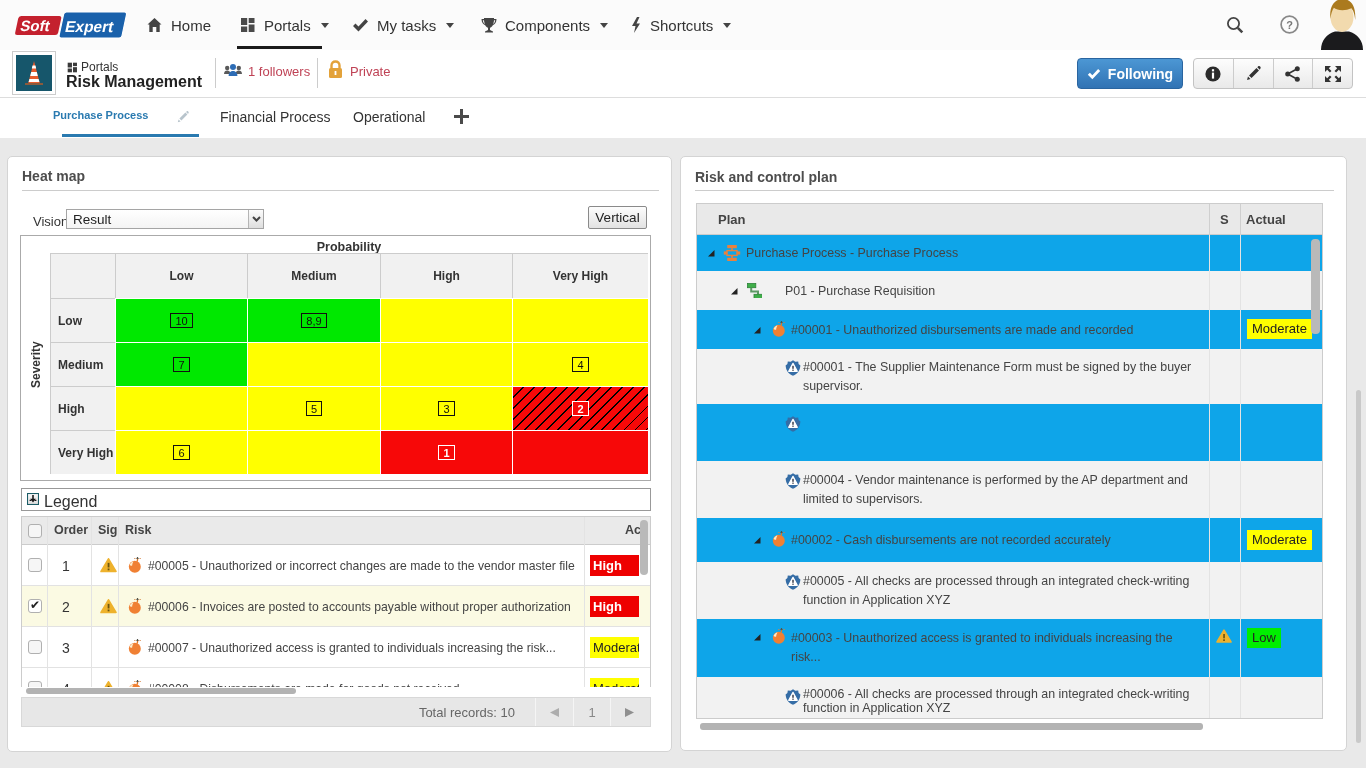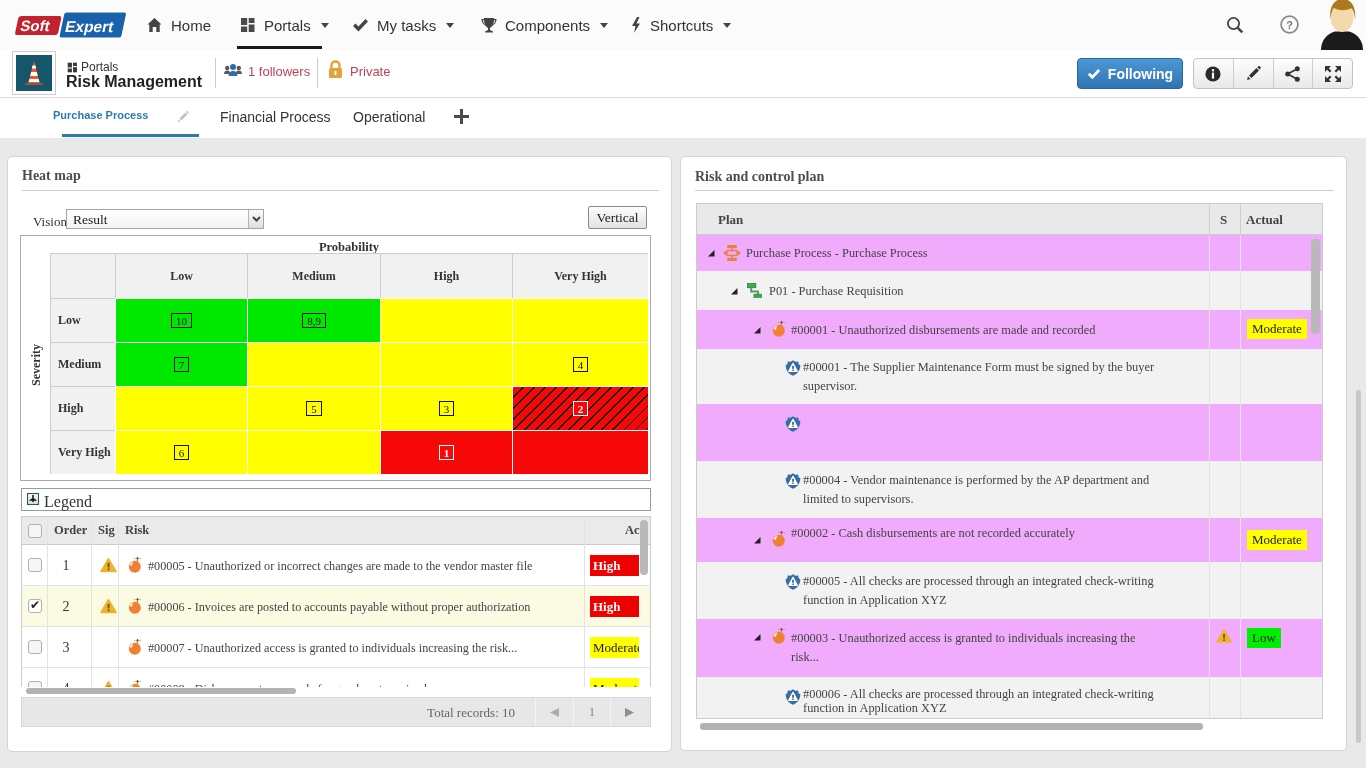--- a/index.html
+++ b/index.html
@@ -3,21 +3,21 @@
 <meta charset="utf-8">
 <style>
 * { margin:0; padding:0; box-sizing:border-box; }
 html,body { width:1366px; height:768px; overflow:hidden; font-family:"Liberation Sans", sans-serif; background:#e9e9e9; }
 .abs { position:absolute; }
 #nav { position:absolute; left:0; top:0; width:1366px; height:50px; background:#fbfbfb; }
 .navitem { position:absolute; top:0; height:50px; display:flex; align-items:center; gap:8px; color:#333; font-size:15px; }
 .caret { width:0; height:0; border-left:4px solid transparent; border-right:4px solid transparent; border-top:5px solid #444; margin-left:2px; }
 #bar2 { position:absolute; left:0; top:50px; width:1366px; height:48px; background:#fff; border-bottom:1px solid #ddd; }
 #tabs { position:absolute; left:0; top:98px; width:1366px; height:40px; background:#fff; }
-#content { position:absolute; left:0; top:138px; width:1366px; height:630px; background:#e9e9e9;font-family:Liberation Serif, serif; }
+#content { position:absolute; left:0; top:138px; width:1366px; height:630px; background:#e9e9e9; }
 .panel { position:absolute; background:#fff; border:1px solid #d4d4d4; border-radius:5px; }
 .ptitle { font-size:14px; font-weight:bold; color:#4d4d4d; }
 .hc { background:#f1f1f1; border-left:1px solid #ccc; border-top:1px solid #ccc; display:flex; align-items:center; justify-content:center; font-size:12px; font-weight:bold; color:#333; }
 .hl { background:#f1f1f1; border-left:1px solid #ccc; border-top:1px solid #ccc; display:flex; align-items:center; padding-left:7px; font-size:12px; font-weight:bold; color:#333; white-space:nowrap; }
 #hmgrid > div:nth-child(-n+5) { border-bottom:none; }
 .cg,.cy,.cr,.ch { display:flex; align-items:center; justify-content:center; border-left:1px solid #fff; border-top:1px solid #fff; }
 .cg { background:#00e800; }
 .cy { background:#ffff00; }
 .cr { background:#f70808; }
 .ch { background:repeating-linear-gradient(135deg,#f70808 0 6.8px,#000 6.8px 7.8px); }
@@ -28,21 +28,21 @@
 .lt-row.sel { background:#fbfae3; }
 .cb { position:absolute; width:14px; height:14px; border:1px solid #b0b0b0; border-radius:3px; background:#f6f6f6; }
 .cb.ck { background:#fff; }
 .cb.ck::after { content:"\2714"; position:absolute; left:1px; top:-2px; font-size:12px; color:#222; }
 .num { position:absolute; left:26px; top:13px; width:36px; text-align:center; font-size:14px; color:#333; }
 .rtxt { position:absolute; left:126px; top:14px; font-size:12.2px; color:#444; white-space:nowrap; }
 .tag { position:absolute; left:568px; top:10px; width:49px; height:21px; overflow:hidden; font-size:13px; line-height:21px; padding-left:3px; white-space:nowrap; }
 .tagH { background:#ee0000; color:#fff; font-weight:bold; }
 .tagM { background:#ffff00; color:#222; }
 .tagL { background:#00ee00; color:#222; }
-.trow { position:absolute; left:0; width:625px; background:#f0abfc; }
+.trow { position:absolute; left:0; width:625px; background:#0ea5e9; }
 .trow.g { background:#f2f2f2; }
 .ttxt { position:absolute; font-size:12.4px; color:#444; white-space:nowrap; }
 .ttag { position:absolute; left:550px; font-size:13px; height:20px; line-height:20px; padding:0 5px; }
 .ttag.tagM { background:#ffff00; color:#222; }
 .ttag.tagL { background:#00ee00; color:#222; }
 </style>
 </head>
 <body>
 <svg width="0" height="0" style="position:absolute">
   <defs>
@@ -434,21 +434,21 @@
             </svg>
           <span class="ttxt" style="left:49px;top:11px">Purchase Process - Purchase Process</span>
         </div>
         <div class="trow g" style="top:36px;height:39px">
           <svg class="abs" style="left:33px;top:16px" width="8" height="8" viewBox="0 0 8 8">
               <use href="#i-tri"></use>
             </svg>
           <svg class="abs" style="left:50px;top:12px" width="15" height="15" viewBox="0 0 15 15">
               <use href="#i-step"></use>
             </svg>
-          <span class="ttxt" style="left:72px;top:13px">P01 - Purchase Requisition</span>
+          <span class="ttxt" style="left:88px;top:13px">P01 - Purchase Requisition</span>
         </div>
         <div class="trow" style="top:75px;height:39px">
           <svg class="abs" style="left:56px;top:16px" width="8" height="8" viewBox="0 0 8 8">
               <use href="#i-tri"></use>
             </svg>
           <svg class="abs" style="left:75px;top:11px" width="16" height="16" viewBox="0 0 16 16">
               <use href="#i-bomb"></use>
             </svg>
           <span class="ttxt" style="left:94px;top:13px">#00001 - Unauthorized disbursements are made and recorded</span>
           <span class="ttag tagM" style="top:9px">Moderate</span>
@@ -470,21 +470,21 @@
             </svg>
           <span class="ttxt" style="left:106px;top:10px;white-space:normal;line-height:19px">#00004 - Vendor maintenance is performed by the AP department and<br>limited to supervisors.</span>
         </div>
         <div class="trow" style="top:283px;height:44px">
           <svg class="abs" style="left:56px;top:18px" width="8" height="8" viewBox="0 0 8 8">
               <use href="#i-tri"></use>
             </svg>
           <svg class="abs" style="left:75px;top:13px" width="16" height="16" viewBox="0 0 16 16">
               <use href="#i-bomb"></use>
             </svg>
-          <span class="ttxt" style="left:94px;top:8px">#00002 - Cash disbursements are not recorded accurately</span>
+          <span class="ttxt" style="left:94px;top:15px">#00002 - Cash disbursements are not recorded accurately</span>
           <span class="ttag tagM" style="top:12px">Moderate</span>
         </div>
         <div class="trow g" style="top:327px;height:57px">
           <svg class="abs" style="left:88px;top:12px" width="16" height="16" viewBox="0 0 16 16">
               <use href="#i-shield"></use>
             </svg>
           <span class="ttxt" style="left:106px;top:10px;white-space:normal;line-height:19px">#00005 - All checks are processed through an integrated check-writing<br>function in Application XYZ</span>
         </div>
         <div class="trow" style="top:384px;height:58px">
           <svg class="abs" style="left:56px;top:14px" width="8" height="8" viewBox="0 0 8 8">

